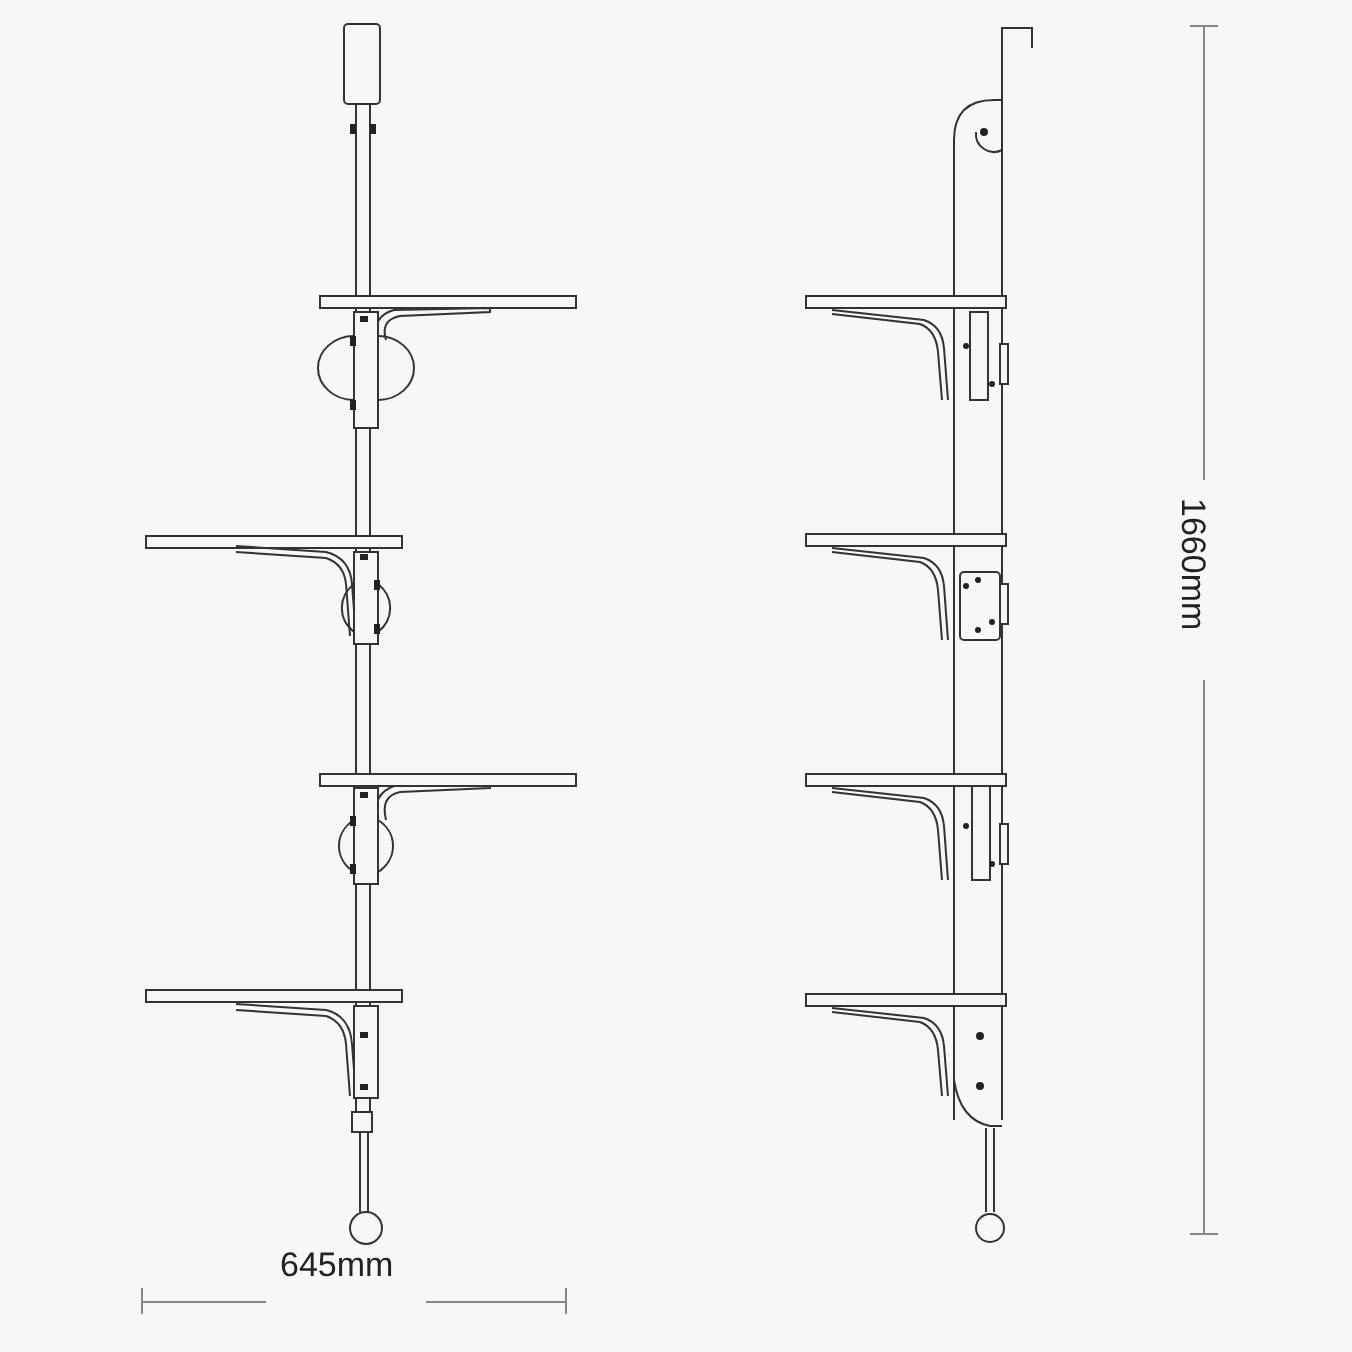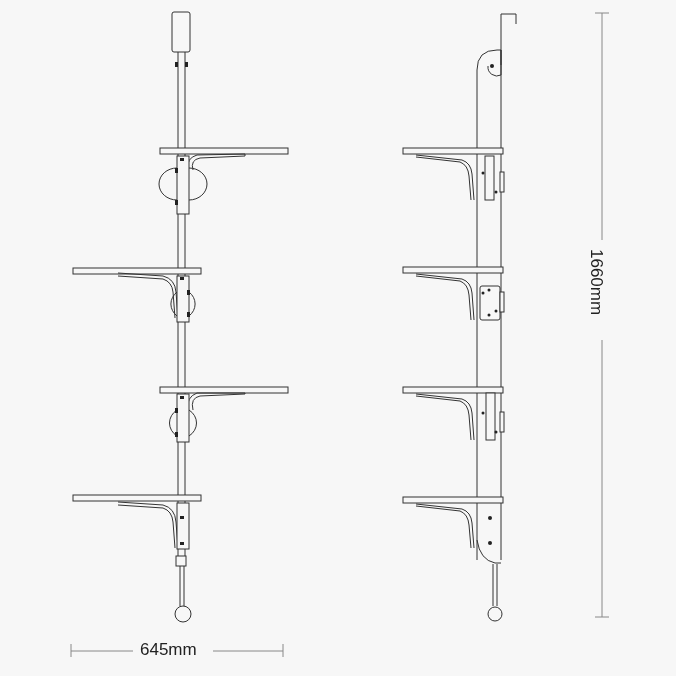--- a/index.html
+++ b/index.html
@@ -3,21 +3,21 @@
 <meta charset="utf-8">
 <style>
   html, body { margin: 0; padding: 0; background: #f7f7f7; }
   body { width: 676px; height: 676px; position: relative; overflow: hidden; font-family: "Liberation Sans", sans-serif; }
   svg { position: absolute; left: 0; top: 0; }
   .ln { fill: none; stroke: #333; stroke-width: 1; }
   .fill-w { fill: #f7f7f7; stroke: #333; stroke-width: 1; }
   .dot { fill: #222; }
   .dim { stroke: #888; stroke-width: 1; fill: none; }
   .dim-label { position: absolute; font-size: 17px; color: #222; background: #f7f7f7; line-height: 1; }
-  #w-label { left: 137px; top: 641px; padding: 0 3px; }
+  #w-label { left: 137px; top: 624px; padding: 0 3px; }
   #h-label { left: 575px; top: 246px; transform-origin: 0 0; transform: translate(30px, 0) rotate(90deg); padding: 0 3px; }
 </style>
 </head>
 <body>
 
 <svg width="676" height="676" viewBox="0 0 676 676">
 
   <g>
 
     <rect class="fill-w" x="172" y="12" width="18" height="40" rx="2"></rect>

